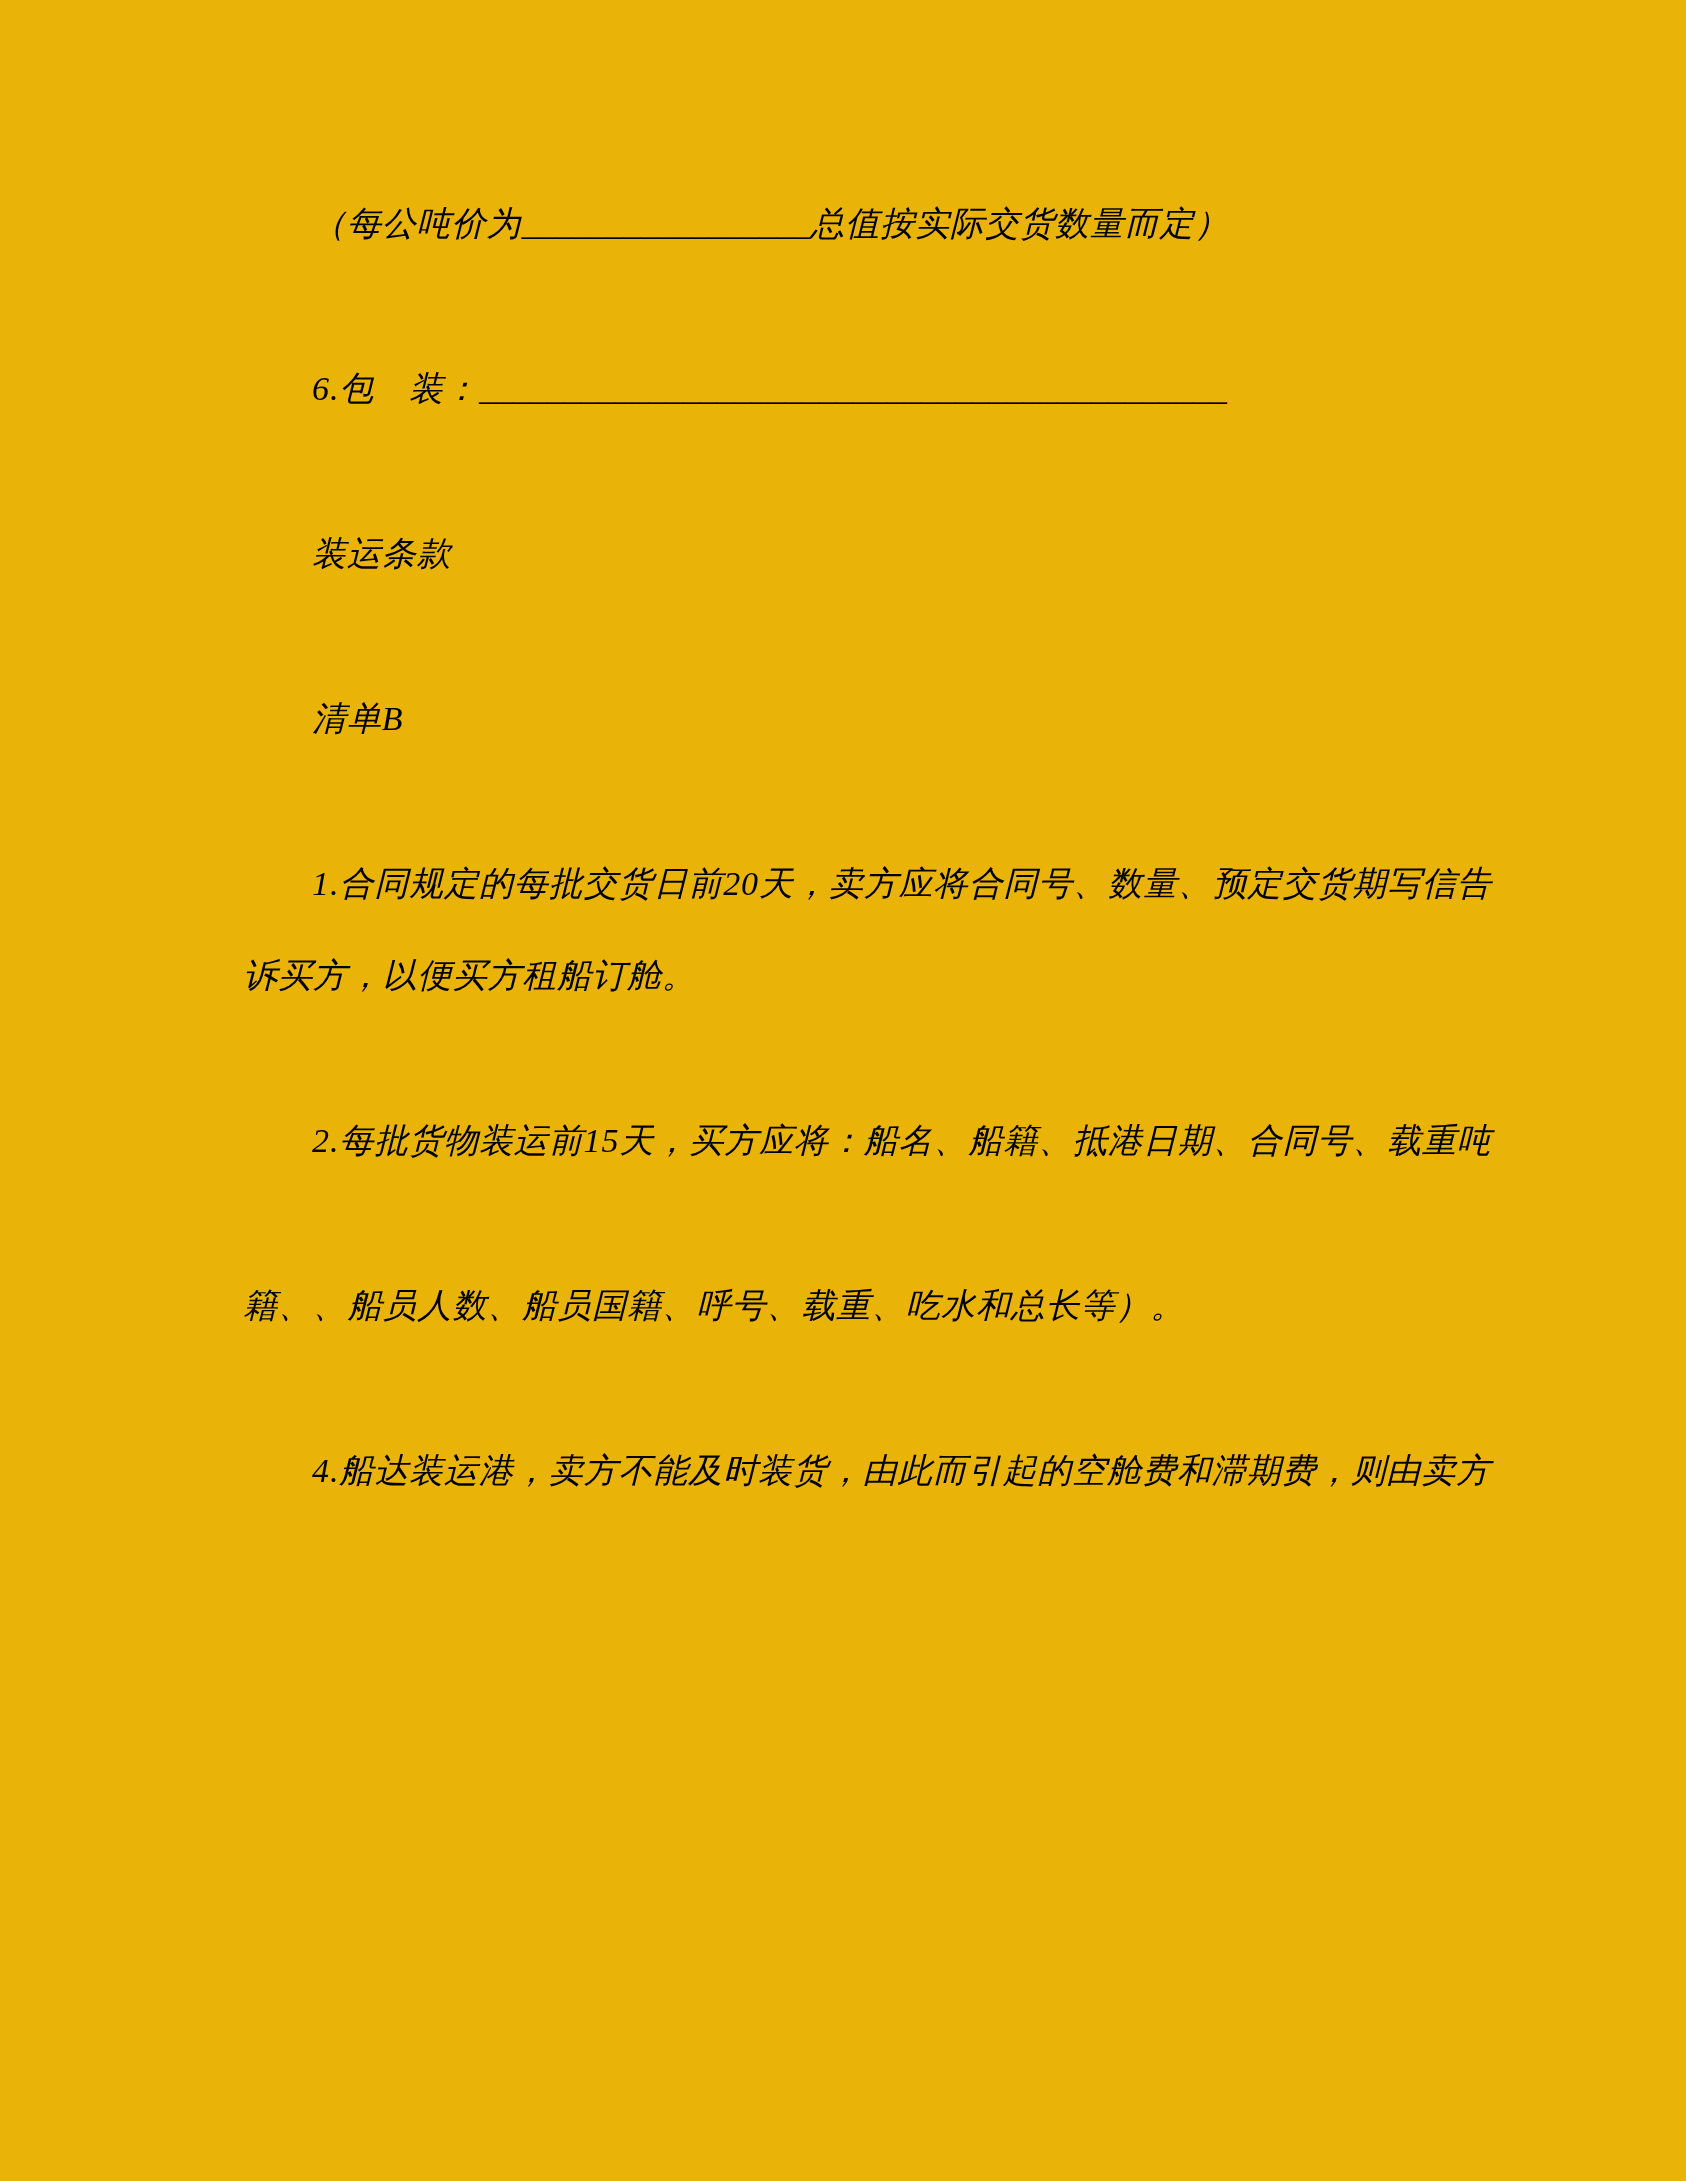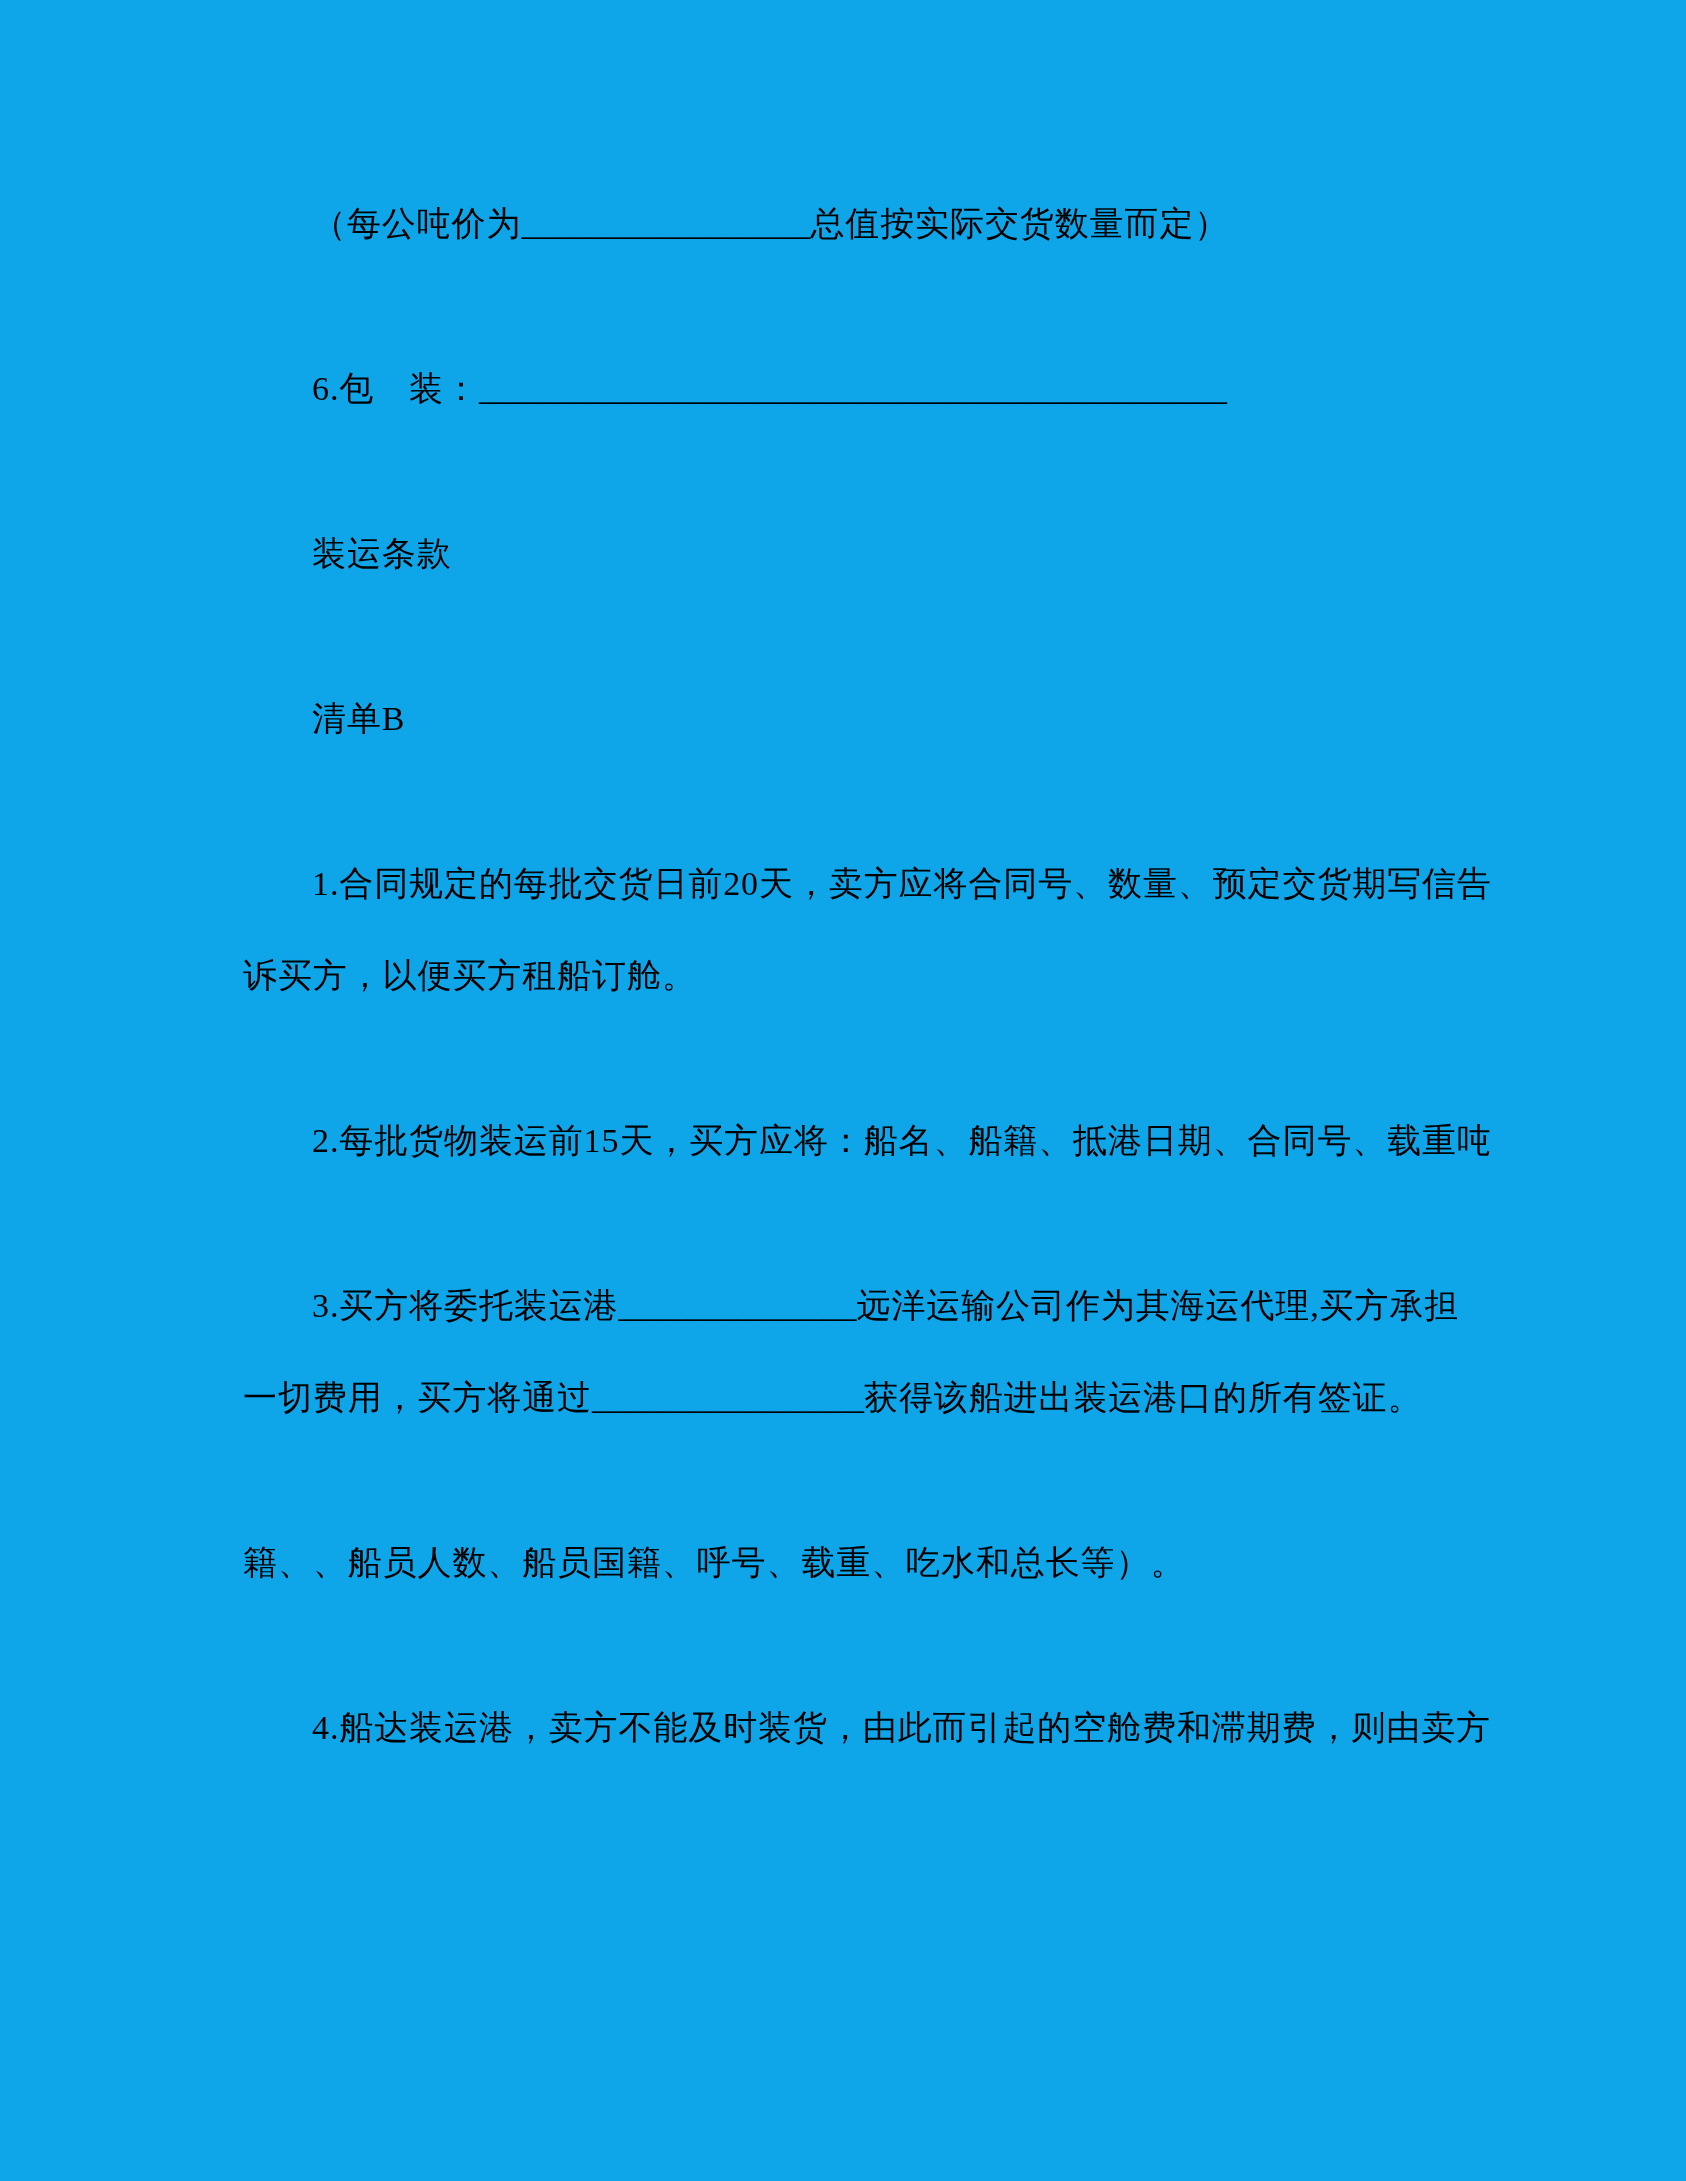--- a/index.html
+++ b/index.html
@@ -41,21 +41,21 @@
     display: inline;
   }
   .blank-field {
     display: inline;
     letter-spacing: 0;
   }
 </style>
 </head>
 <body>
 
-<div class="page" style="background: #0ea5e9; color: rgb(0, 0, 0);">
+<div class="page" style="background: #eab308; color: rgb(0, 0, 0); font-style: italic;">
   <div class="content" id="doc-content">
       <div class="paragraph">
         <div class="line indent"><span class="run">（每公吨价为</span><span class="run blank-field">_________________</span><span class="run">总值按实际交货数量而定）</span></div>
       </div>
       <div class="paragraph">
         <div class="line indent"><span class="run">6.包　装：</span><span class="run blank-field">____________________________________________</span></div>
       </div>
       <div class="paragraph">
         <div class="line indent"><span class="run">装运条款</span></div>
       </div>
@@ -63,24 +63,20 @@
         <div class="line indent"><span class="run">清单B</span></div>
       </div>
       <div class="paragraph">
         <div class="line indent"><span class="run">1.合同规定的每批交货日前20天，卖方应将合同号、数量、预定交货期写信告</span></div>
         <div class="line"><span class="run">诉买方，以便买方租船订舱。</span></div>
       </div>
       <div class="paragraph">
         <div class="line indent"><span class="run">2.每批货物装运前15天，买方应将：船名、船籍、抵港日期、合同号、载重吨</span></div>
       </div>
       <div class="paragraph">
-        <div class="line indent"><span class="run">3.买方将委托装运港</span><span class="run blank-field">______________</span><span class="run">远洋运输公司作为其海运代理,买方承担</span></div>
-        <div class="line"><span class="run">一切费用，买方将通过</span><span class="run blank-field">________________</span><span class="run">获得该船进出装运港口的所有签证。</span></div>
-      </div>
-      <div class="paragraph">
         <div class="line"><span class="run">籍、、船员人数、船员国籍、呼号、载重、吃水和总长等）。</span></div>
       </div>
       <div class="paragraph">
         <div class="line indent"><span class="run">4.船达装运港，卖方不能及时装货，由此而引起的空舱费和滞期费，则由卖方</span></div>
       </div>
     </div>
 </div>
 
 
 </body></html>

